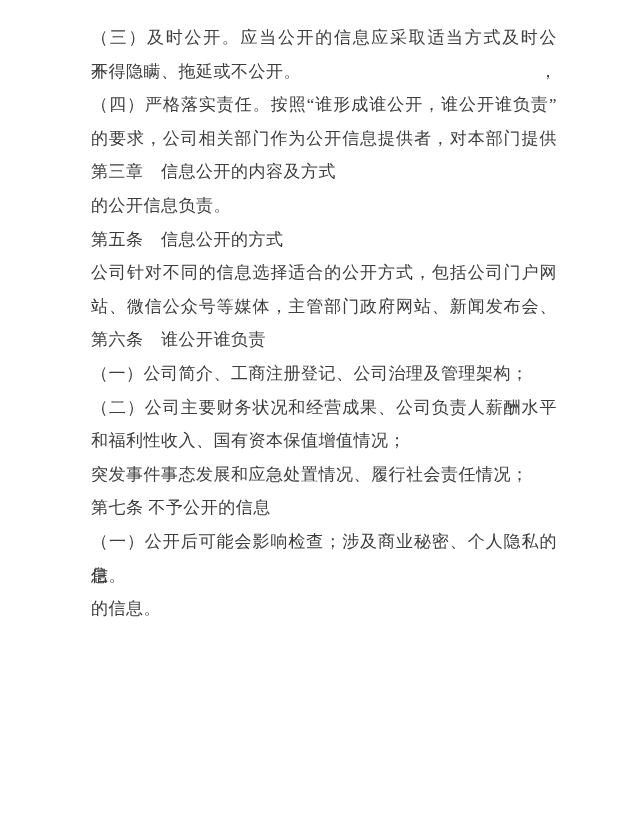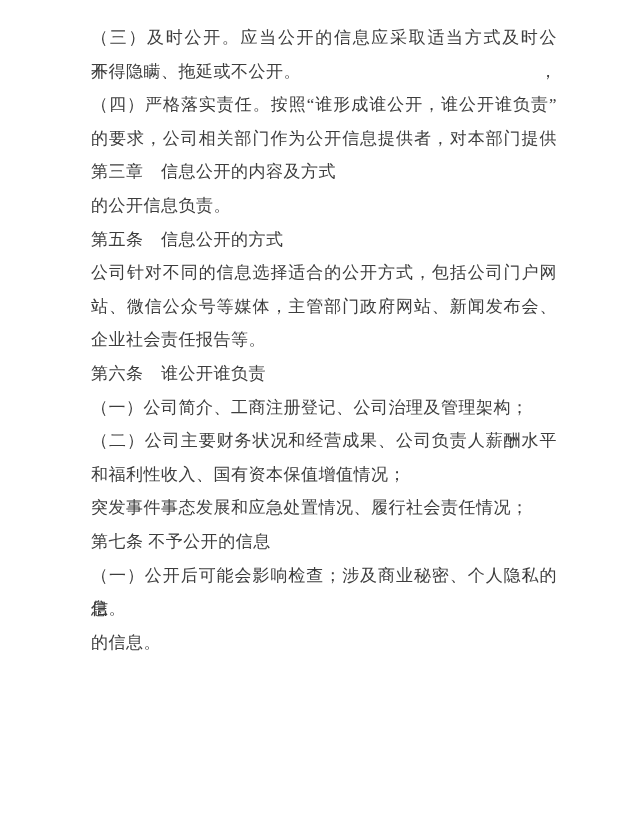--- a/index.html
+++ b/index.html
@@ -47,21 +47,20 @@
   <div class="textblock" style="color: rgb(61, 61, 61);">
       <div class="line justify">（三）及时公开。应当公开的信息应采取适当方式及时公开，</div>
       <div class="line">不得隐瞒、拖延或不公开。</div>
       <div class="line justify">（四）严格落实责任。按照“谁形成谁公开，谁公开谁负责”</div>
       <div class="line justify">的要求，公司相关部门作为公开信息提供者，对本部门提供</div>
       <div class="line">第三章　信息公开的内容及方式</div>
       <div class="line">的公开信息负责。</div>
       <div class="line">第五条　信息公开的方式</div>
       <div class="line justify">公司针对不同的信息选择适合的公开方式，包括公司门户网</div>
       <div class="line justify">站、微信公众号等媒体，主管部门政府网站、新闻发布会、</div>
-      <div class="line">企业社会责任报告等。</div>
       <div class="line">第六条　谁公开谁负责</div>
       <div class="line">（一）公司简介、工商注册登记、公司治理及管理架构；</div>
       <div class="line justify">（二）公司主要财务状况和经营成果、公司负责人薪酬水平</div>
       <div class="line">和福利性收入、国有资本保值增值情况；</div>
       <div class="line">突发事件事态发展和应急处置情况、履行社会责任情况；</div>
       <div class="line">第七条 不予公开的信息</div>
       <div class="line justify">（一）公开后可能会影响检查；涉及商业秘密、个人隐私的信</div>
       <div class="line">息。</div>
       <div class="line">的信息。</div>
     </div>

